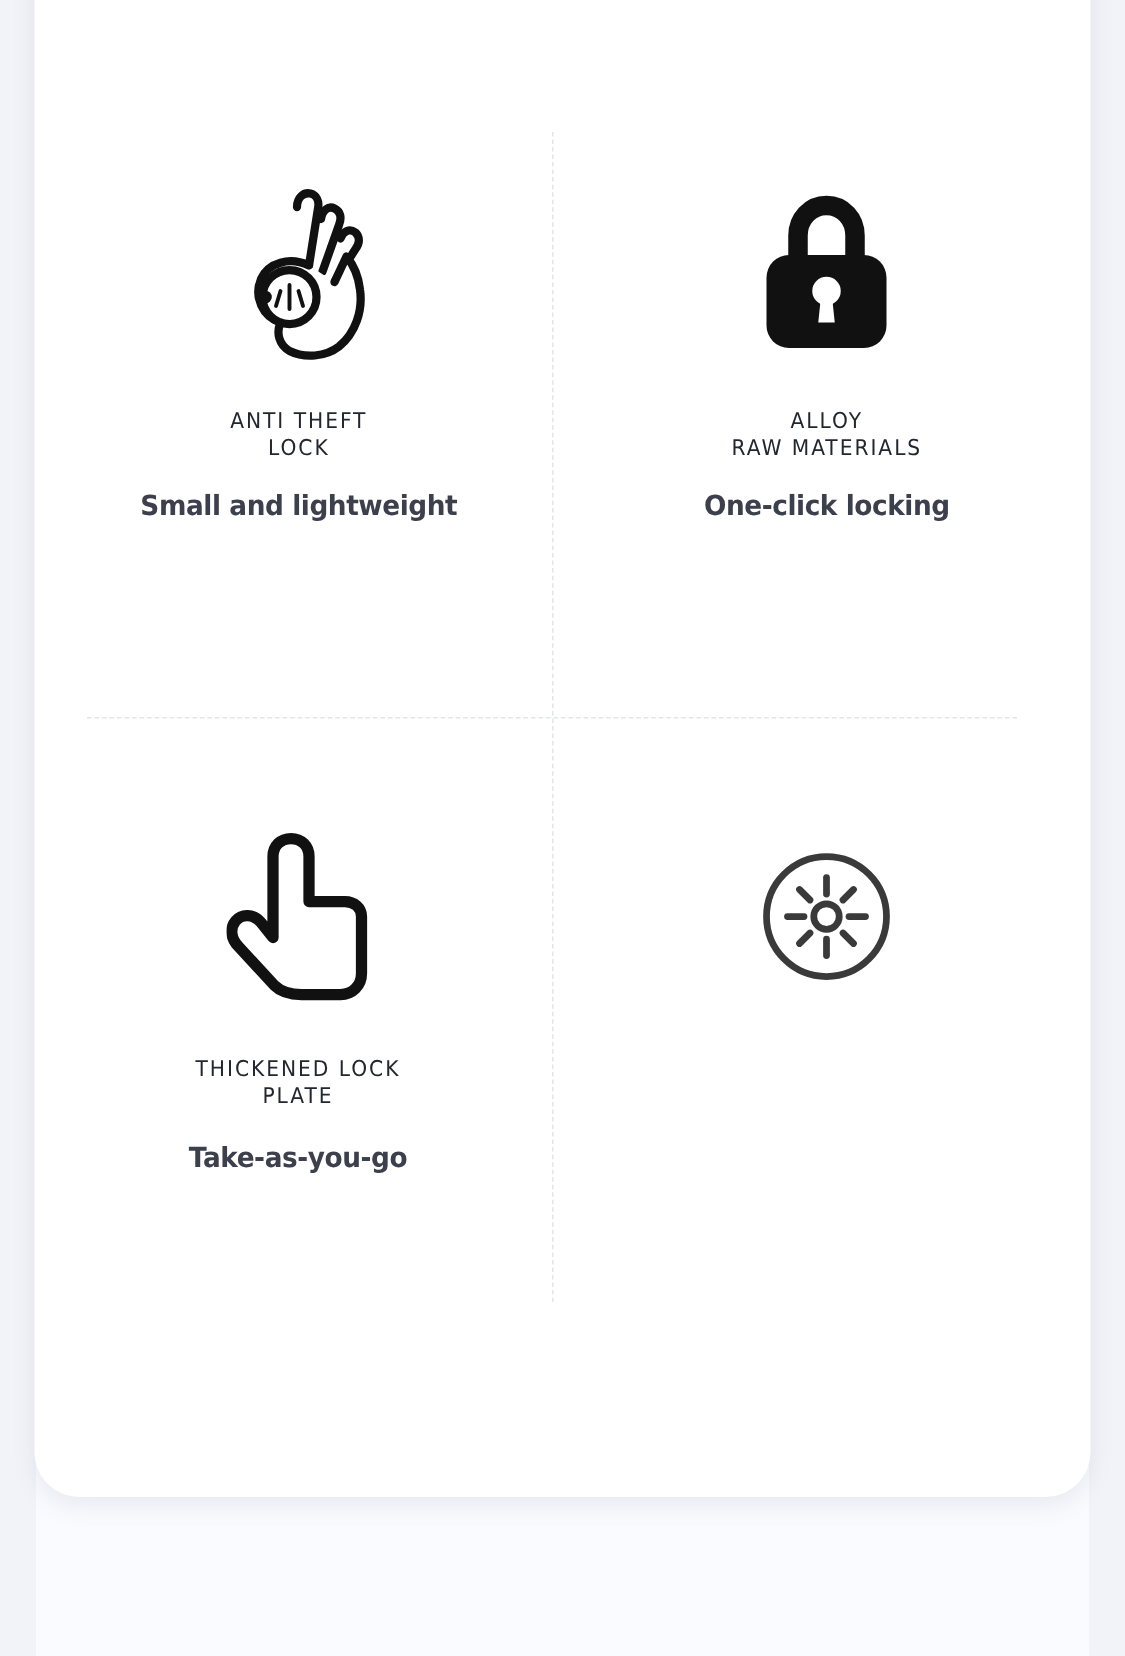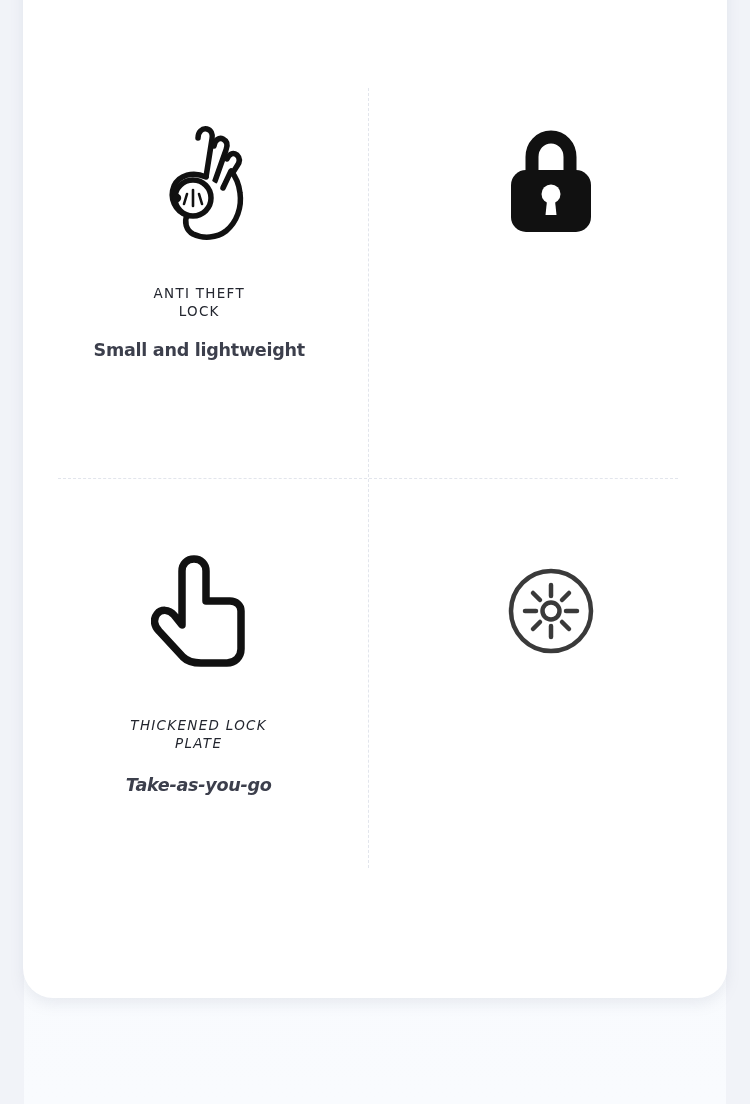--- a/index.html
+++ b/index.html
@@ -78,38 +78,37 @@
     grid-template-columns: 1fr 1fr;
     grid-template-rows: 448px 448px;
   }
 
   .cell {
     position: relative;
     display: flex;
     flex-direction: column;
     align-items: center;
     box-sizing: border-box;
-    gap: 12px;
   }
   .cell.r1 { padding-top: 118px; }
   .cell.r2 { padding-top: 100px; }
 
   .icon-wrap {
     height: 128px;
     display: flex;
     align-items: center;
     justify-content: center;
   }
   .cell.r2 .icon-wrap { height: 126px; }
 
   .titles {
     text-align: center;
     margin-top: 26px;
   }
-  .cell.r2 .titles { margin-top: 30px; font-style: italic; }
+  .cell.r2 .titles { margin-top: 30px; }
 
   .feature-title {
     font-family: "DejaVu Sans", sans-serif;
     font-size: 14.5px;
     line-height: 18px;
     letter-spacing: 1.4px;
     color: #23262f;
     font-weight: 400;
     white-space: pre-line;
     transform: scaleX(0.93);
@@ -173,20 +172,25 @@
 
       <div class="cell r1">
         <div class="icon-wrap">
           <svg width="92" height="120" viewBox="0 0 92 120" fill="none">
             <path d="M27 52 V35 C27 24 35 15 46 15 C57 15 65 24 65 35 V52" stroke="#111111" stroke-width="13" fill="none"></path>
             <rect x="6" y="48" width="80" height="62" rx="15" fill="#111111"></rect>
             <circle cx="46" cy="72" r="9.5" fill="#ffffff"></circle>
             <path d="M42.5 74 L40.5 93 H51.5 L49.5 74 Z" fill="#ffffff"></path>
           </svg>
         </div>
+        <div class="titles">
+          <div class="feature-title">ALLOY
+RAW MATERIALS</div>
+          <div class="feature-sub">One-click locking</div>
+        </div>
       </div>
 
       <div class="cell r2">
         <div class="icon-wrap">
           <svg width="96" height="116" viewBox="0 0 96 116" fill="none">
             <path d="M45 48 V18 C45 11 40 6 33 6 C26 6 21 11 21 18 V72
                      L13 62 C8 56 0 56 -4 61 C-8 66 -7 73 -2 78 L22 104
                      C27 109 33 110 40 110 H66 C74 110 80 104 80 96 V58
                      C80 52 75 48 69 48 Z" transform="translate(10,0)" stroke="#111111" stroke-width="7.5" stroke-linejoin="round" stroke-linecap="round" fill="#ffffff"></path>
           </svg>

